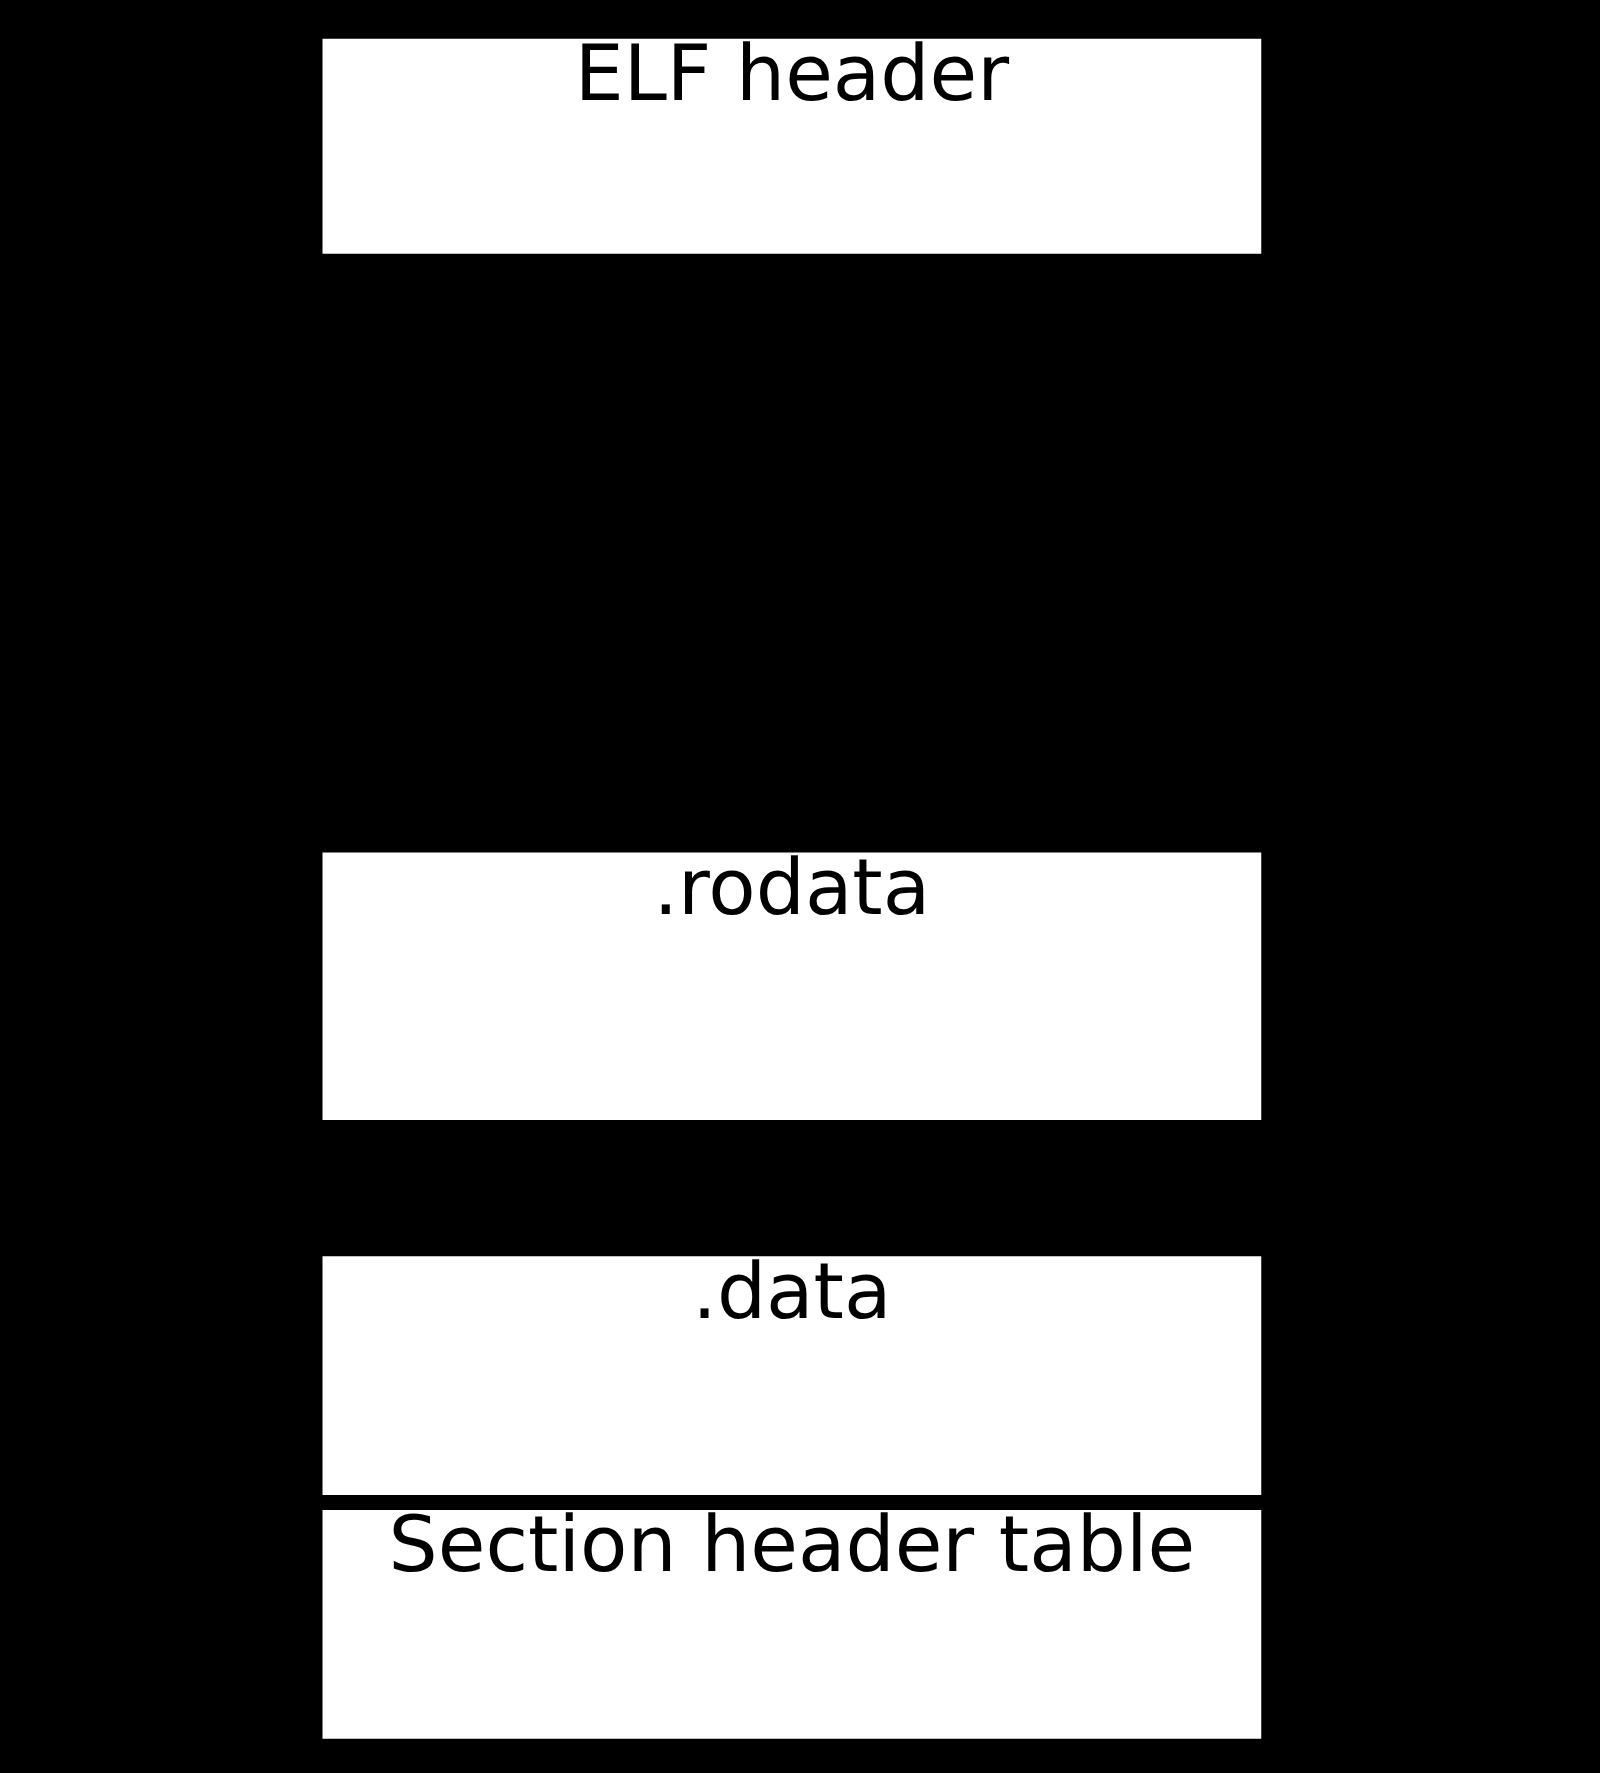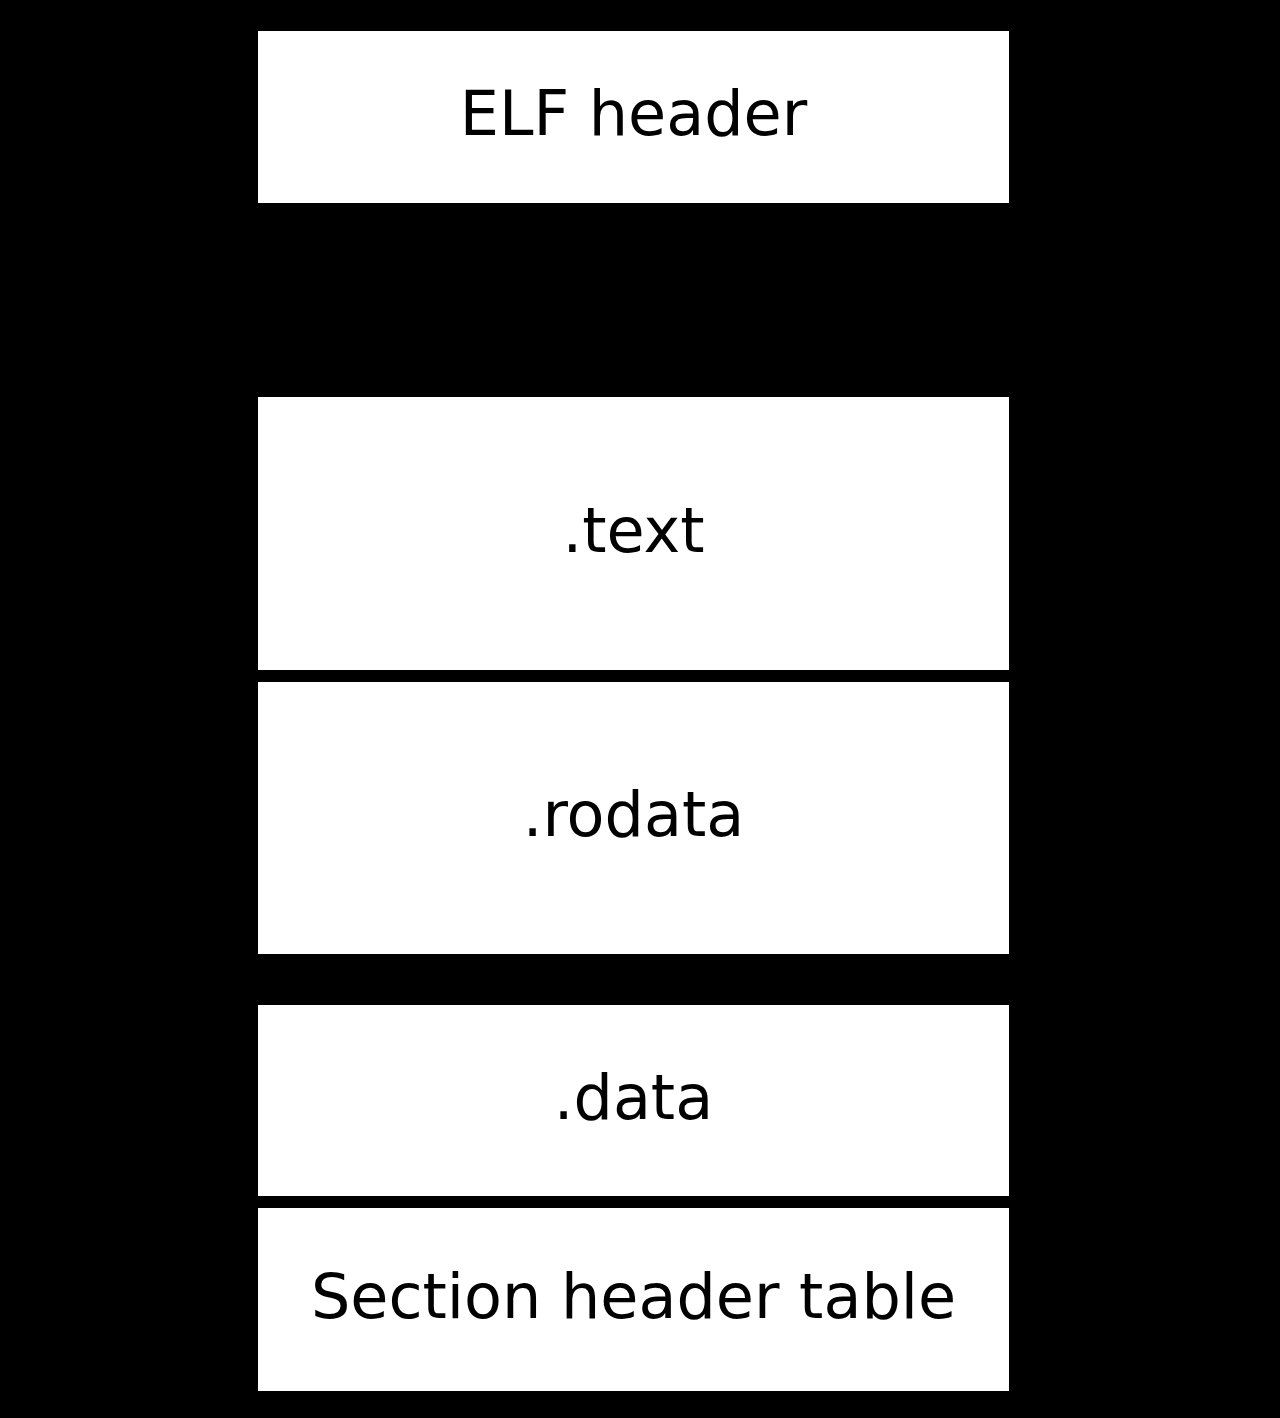--- a/index.html
+++ b/index.html
@@ -20,50 +20,46 @@
     width: 1280px;
     height: 1418px;
     background: var(--background);
   }
   .box {
     position: absolute;
     left: 258px;
     width: 751px;
     background: var(--box_fill);
     display: flex;
-    align-items: center;
     justify-content: center;
   }
   .box .label {
     font-size: 62px;
     line-height: 1;
     color: var(--text);
     white-space: nowrap;
     transform: translateY(-3px);
   }
   .b0 { top: 31px;   height: 172px; }
   .b1 { top: 215px;  height: 171px; }
   .b2 { top: 397px;  height: 273px; }
-  .b3 { top: 682px;  height: 272px; }
+  .b3 { top: 682px;  height: 214px; }
   .b4 { top: 1005px; height: 191px; }
   .b5 { top: 1208px; height: 183px; }
 </style>
 </head>
 <body>
 
 <div class="canvas">
 
   <div class="box b0">
     <span class="label">ELF header</span>
   </div>
 
 
-  <div class="box b2">
-    <span class="label">.text</span>
-  </div>
 
   <div class="box b3">
     <span class="label">.rodata</span>
   </div>
 
   <div class="box b4">
     <span class="label">.data</span>
   </div>
 
   <div class="box b5">

